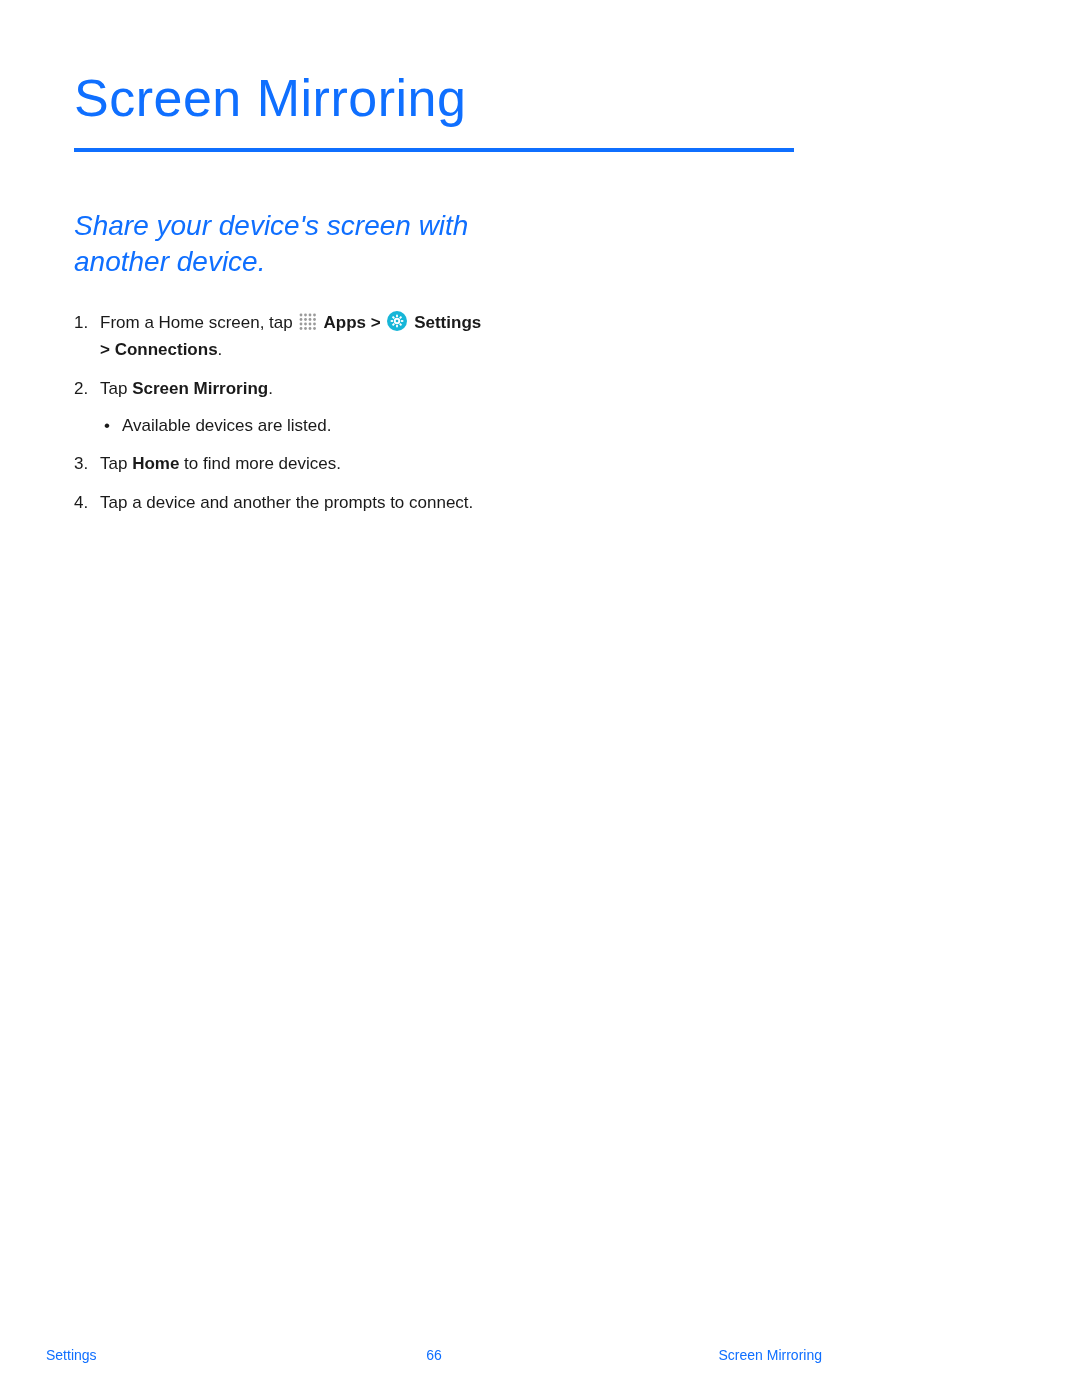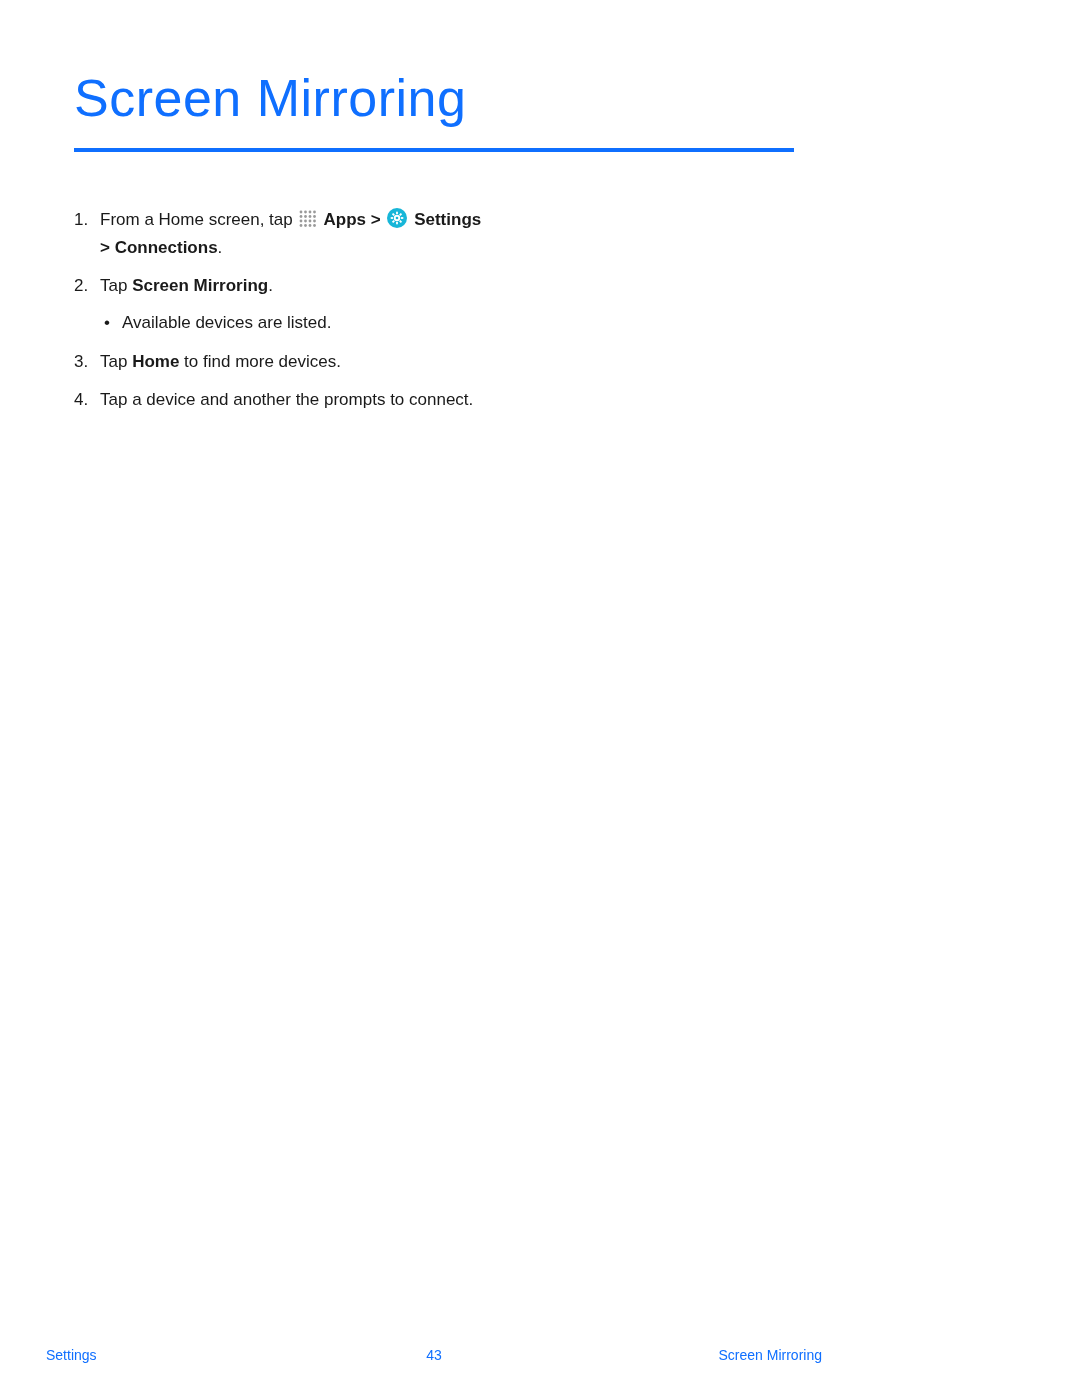--- a/index.html
+++ b/index.html
@@ -75,20 +75,21 @@
   .footer .center { position: absolute; left: 50%; transform: translateX(-50%); }
 </style>
 </head>
 <body>
 
 <div class="page">
 
   <h1 class="title">Screen Mirroring</h1>
   <hr class="title-rule">
 
+  <p class="subtitle">Share your device's screen with another device.</p>
 
   <div class="steps">
 
     <div class="step">
       <div class="step-num">1.</div>
       <div class="step-body">
         <span>From a Home screen, tap </span><span class="icon"><svg width="18" height="18" viewBox="0 0 18 18">
               <g fill="#9a9a9a">
                 <circle cx="2" cy="2" r="1.4"></circle>
                 <circle cx="6.5" cy="2" r="1.4"></circle>
@@ -149,17 +150,17 @@
       <div class="step-num">4.</div>
       <div class="step-body">
         <span>Tap a device and another the prompts to connect.</span>
       </div>
     </div>
 
   </div>
 
   <div class="footer">
     <span>Settings</span>
-    <span class="center">43</span>
+    <span class="center">66</span>
     <span>Screen Mirroring</span>
   </div>
 
 </div>
 
 </body></html>

